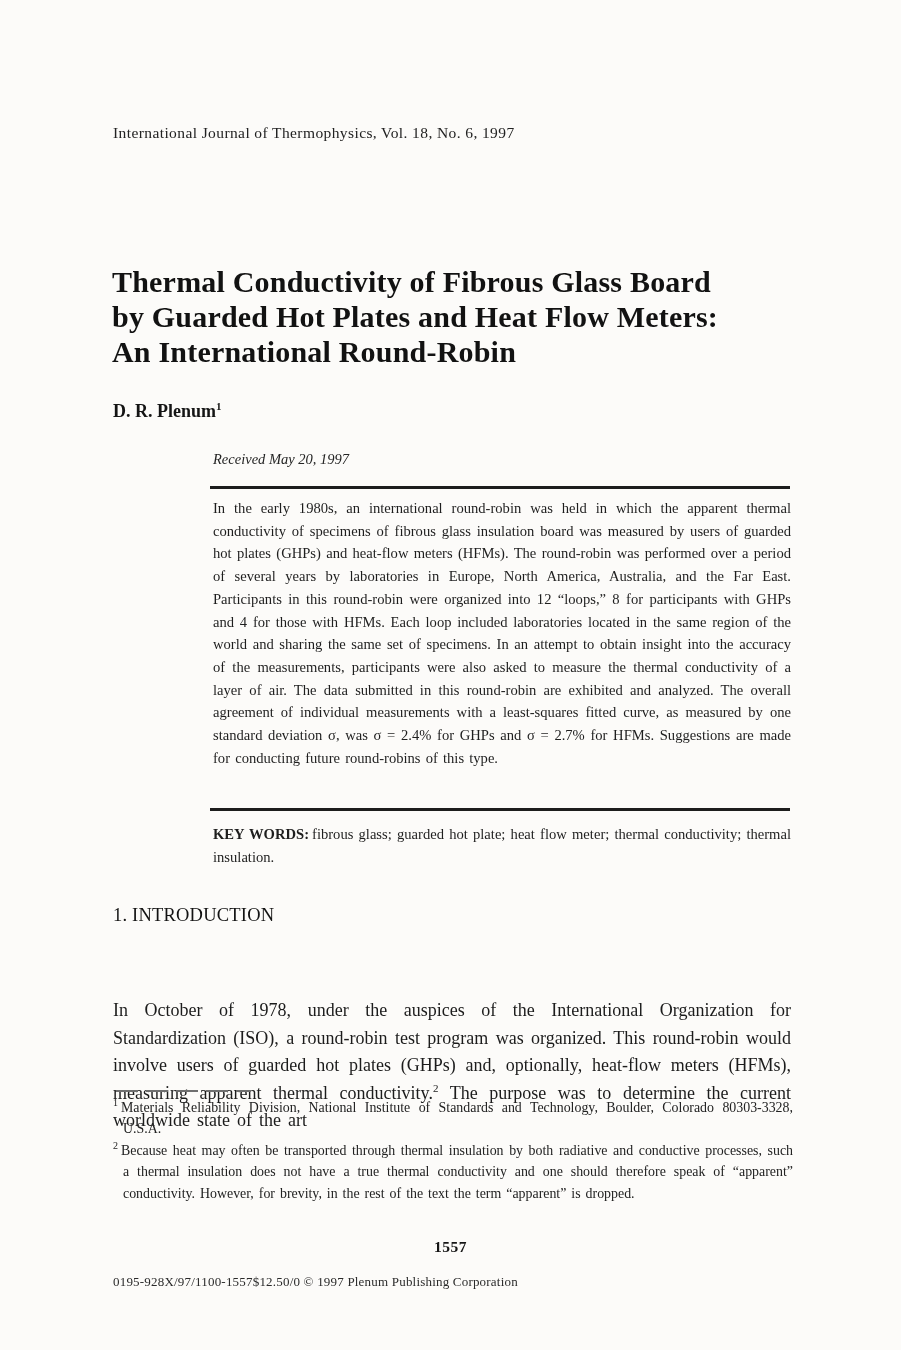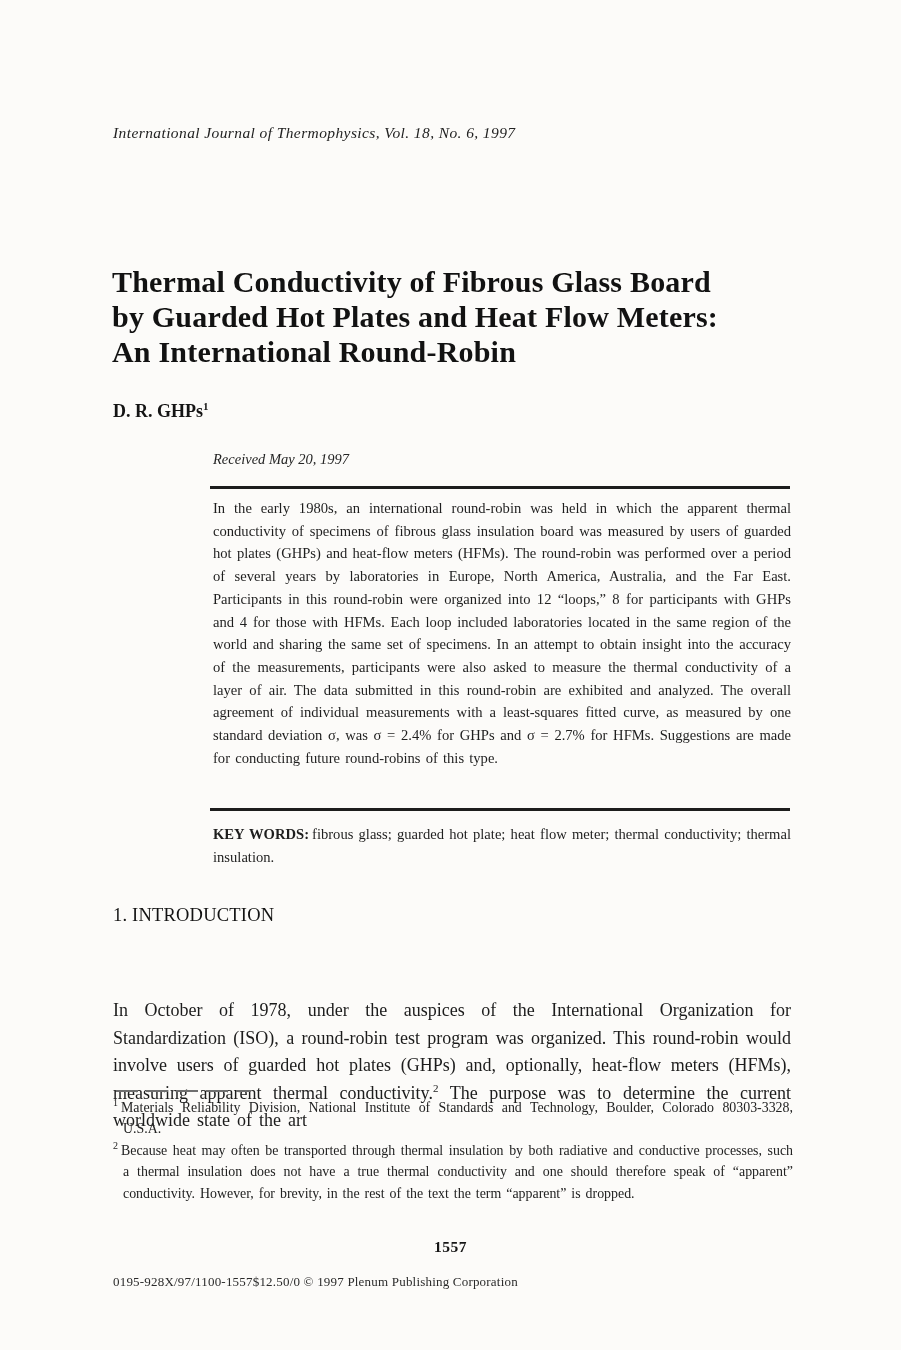--- a/index.html
+++ b/index.html
@@ -15,21 +15,20 @@
     color: #1b1b1b;
     font-family: "Liberation Serif", "DejaVu Serif", serif;
     overflow: hidden;
   }
   .journal-line {
     position: absolute;
     left: 113px;
     top: 124px;
     width: 560px;
     font-size: 15.5px;
-    font-style: italic;
     letter-spacing: 0.4px;
     color: #222;
   }
   .title {
     position: absolute;
     left: 112px;
     top: 264px;
     width: 680px;
     margin: 0;
     font-size: 30px;
@@ -178,21 +177,21 @@
 
   <div class="journal-line">International Journal of Thermophysics, Vol. 18, No. 6, 1997</div>
 
   <h1 class="title">
     <span class="title-line">Thermal Conductivity of Fibrous Glass Board</span>
     <span class="title-line">by Guarded Hot Plates and Heat Flow Meters:</span>
     <span class="title-line">An International Round-Robin</span>
   </h1>
 
   <div class="author">
-    <span>D. R. GHPs</span><sup class="fn-marker">1</sup>
+    <span>D. R. Plenum</span><sup class="fn-marker">1</sup>
   </div>
 
   <div class="received">Received May 20, 1997</div>
 
   <div class="rule rule-top"></div>
 
   <p class="abstract">In the early 1980s, an international round-robin was held in which the apparent thermal conductivity of specimens of fibrous glass insulation board was measured by users of guarded hot plates (GHPs) and heat-flow meters (HFMs). The round-robin was performed over a period of several years by laboratories in Europe, North America, Australia, and the Far East. Participants in this round-robin were organized into 12 “loops,” 8 for participants with GHPs and 4 for those with HFMs. Each loop included laboratories located in the same region of the world and sharing the same set of specimens. In an attempt to obtain insight into the accuracy of the measurements, participants were also asked to measure the thermal conductivity of a layer of air. The data submitted in this round-robin are exhibited and analyzed. The overall agreement of individual measurements with a least-squares fitted curve, as measured by one standard deviation σ, was σ = 2.4% for GHPs and σ = 2.7% for HFMs. Suggestions are made for conducting future round-robins of this type.</p>
 
   <div class="rule rule-bottom"></div>
 

